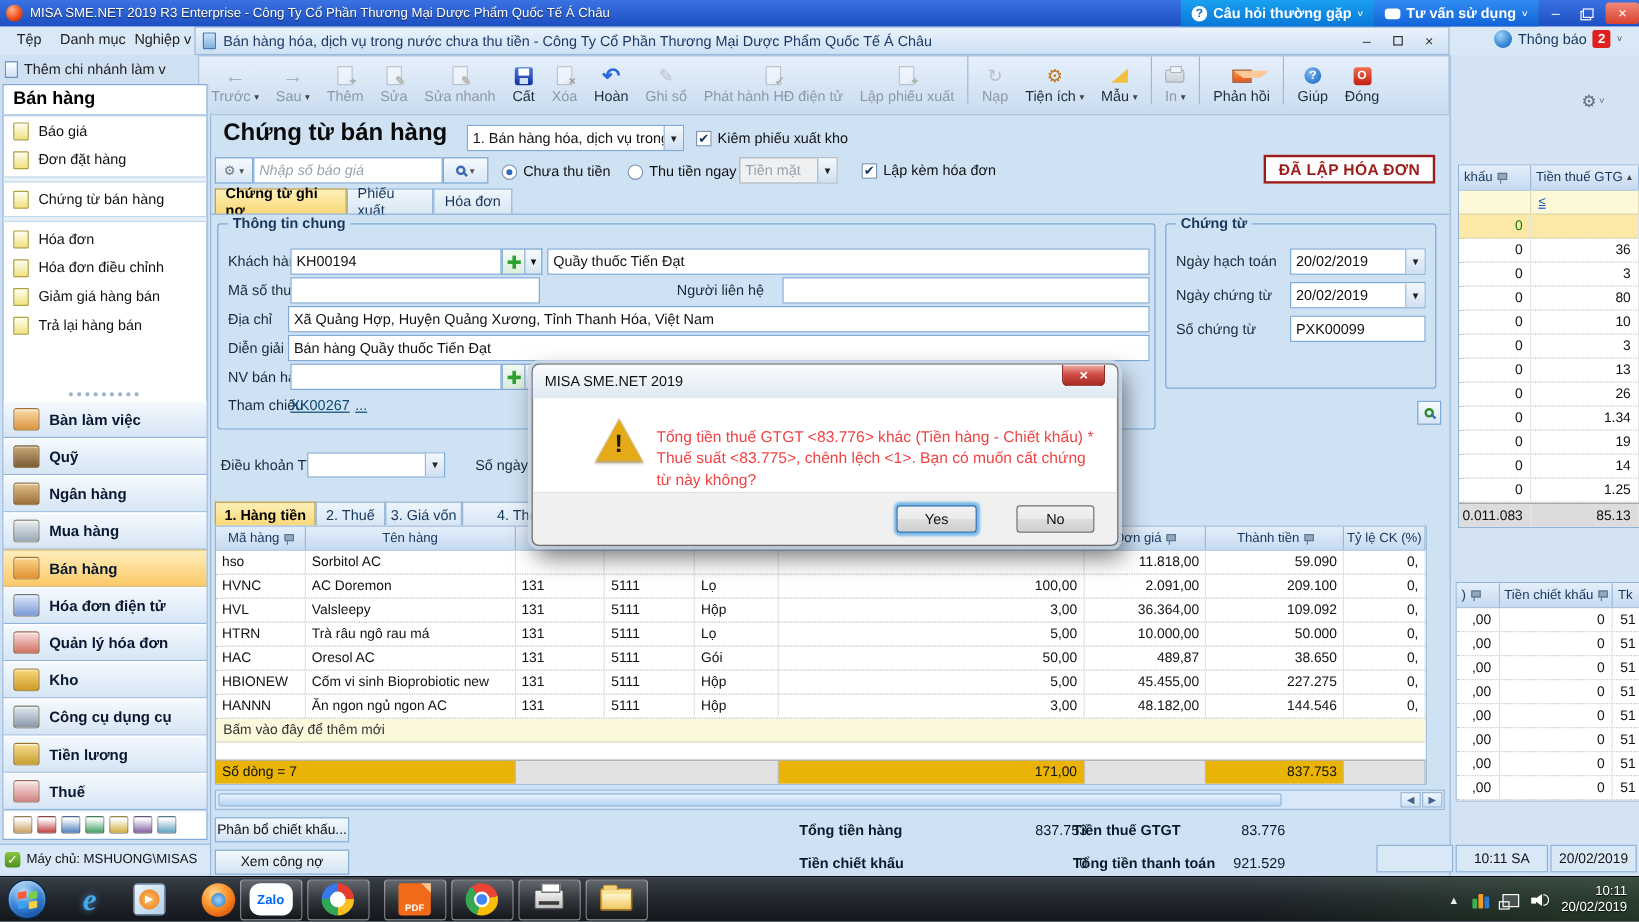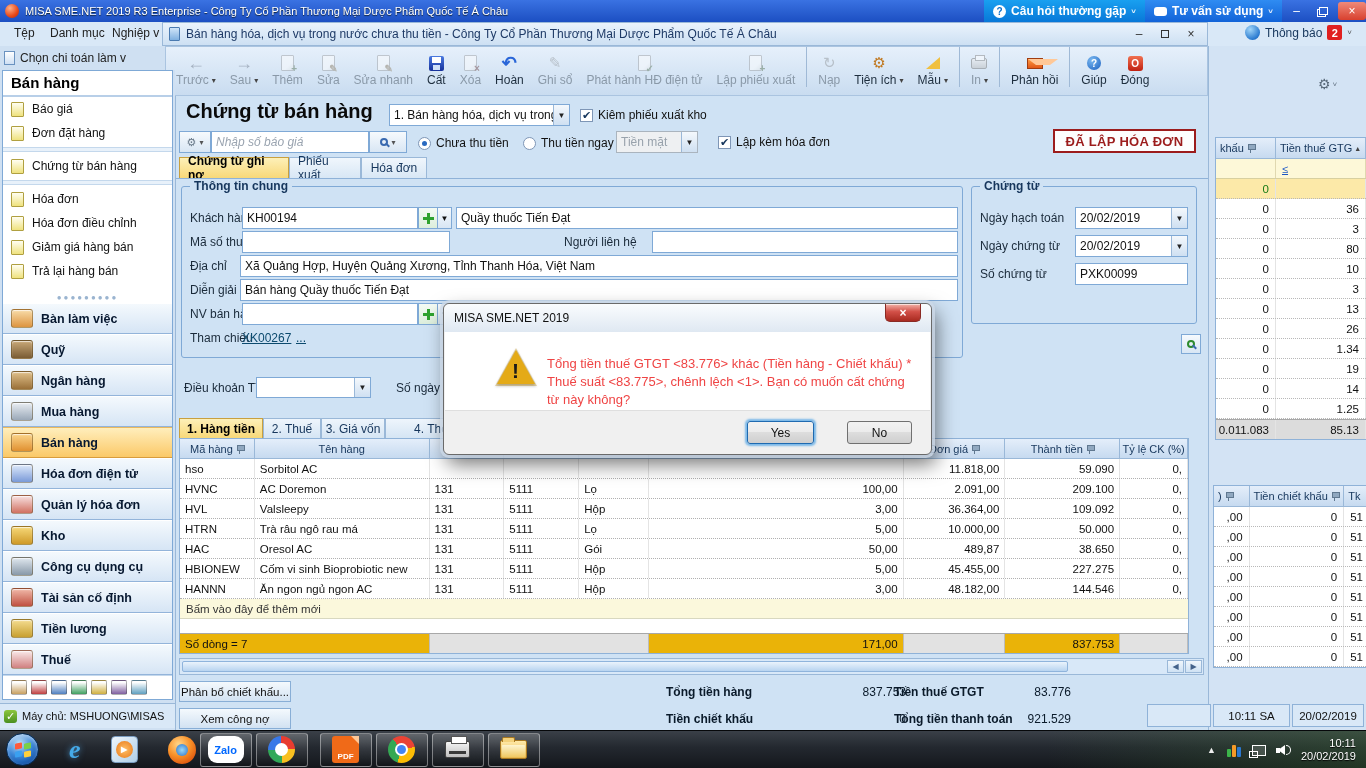--- a/index.html
+++ b/index.html
@@ -338,21 +338,21 @@
   </div>
   <div class="notify">
     <span class="globe"></span>
     <span class="nlab">Thông báo</span>
     <span class="nbadge">2</span>
     <span class="chev" style="color:#444">˅</span>
   </div>
 
   <div class="branch">
     <span class="doc-b"></span>
-    <span>Chọn chi toán làm v</span>
+    <span>Thêm chi nhánh làm v</span>
   </div>
 
   <div class="toolbar">
       <div class="tool dis">
         <div class="ic ic-arrow-left"></div>
         <div class="tlr">
           <div class="tl">Trước</div>
           <div class="tdd">▾</div>
         </div>
       </div>
@@ -557,24 +557,20 @@
             <div class="nic i-quan-ly-hoa-don"></div>
             <div class="nlabel">Quản lý hóa đơn</div>
           </div>
           <div class="nav">
             <div class="nic i-kho"></div>
             <div class="nlabel">Kho</div>
           </div>
           <div class="nav">
             <div class="nic i-cong-cu-dung-cu"></div>
             <div class="nlabel">Công cụ dụng cụ</div>
-          </div>
-          <div class="nav">
-            <div class="nic i-tai-san-co-dinh"></div>
-            <div class="nlabel">Tài sản cố định</div>
           </div>
           <div class="nav">
             <div class="nic i-tien-luong"></div>
             <div class="nlabel">Tiền lương</div>
           </div>
           <div class="nav">
             <div class="nic i-thue"></div>
             <div class="nlabel">Thuế</div>
           </div>
         </div>

